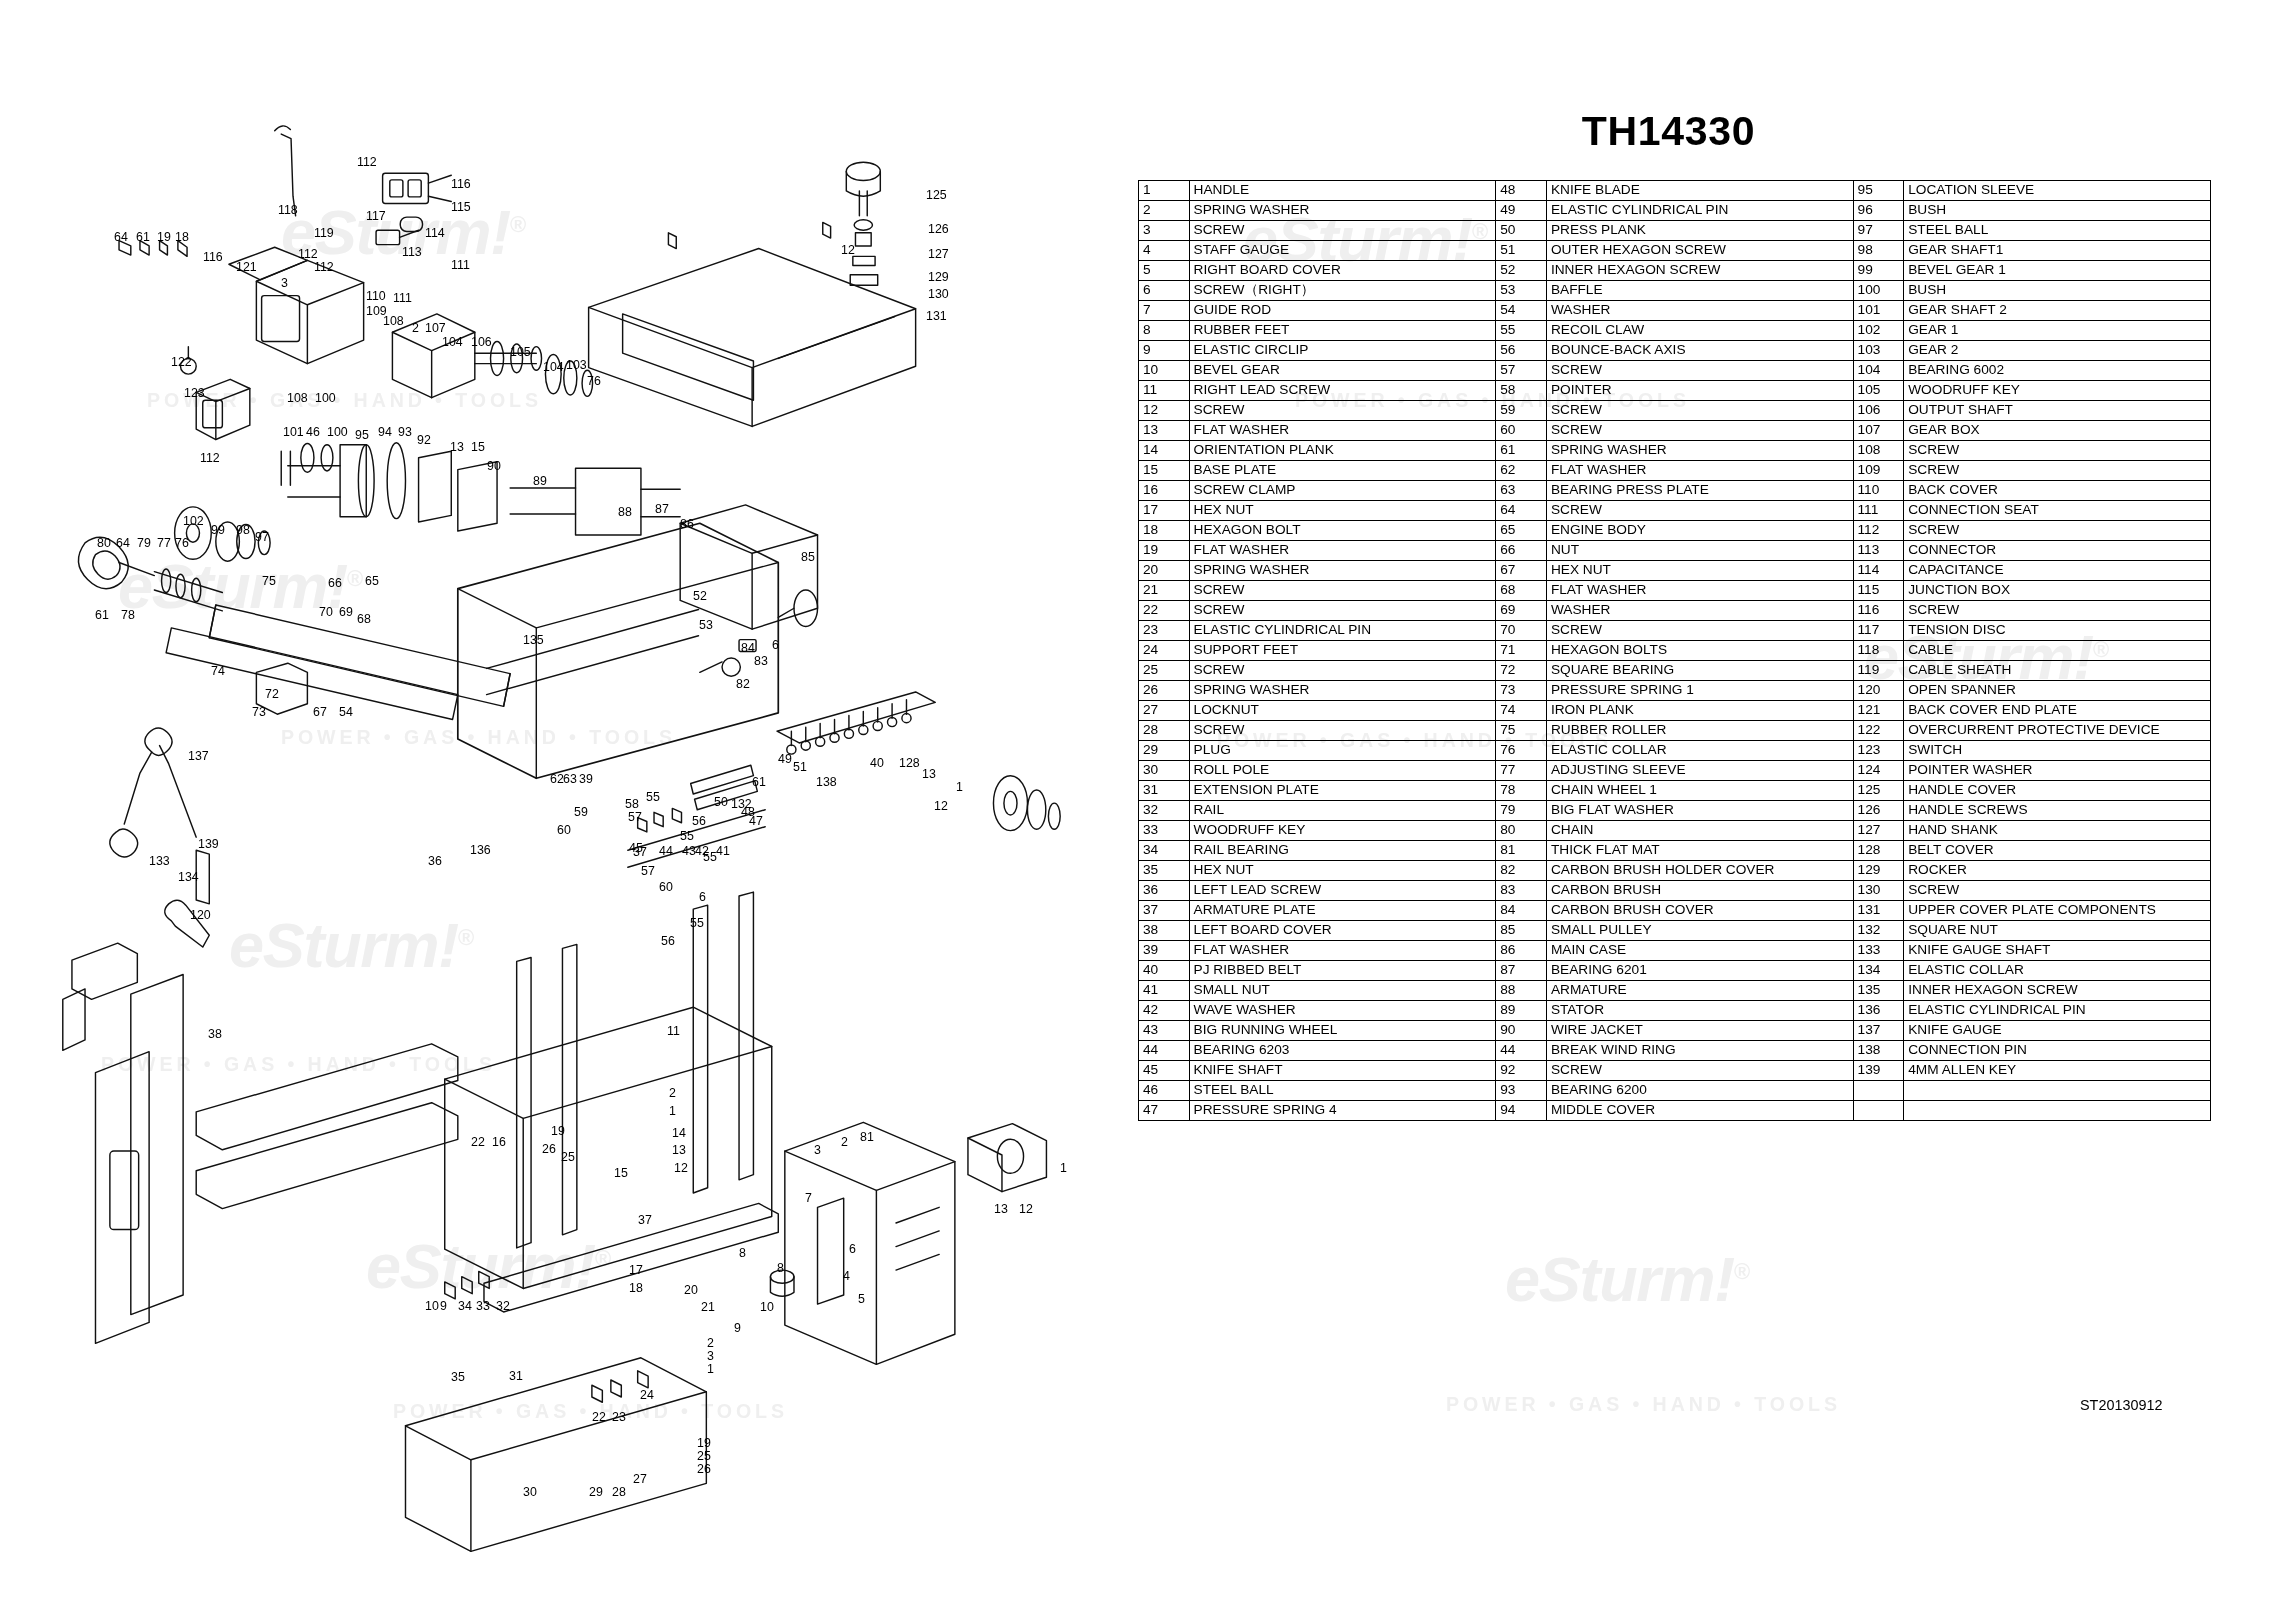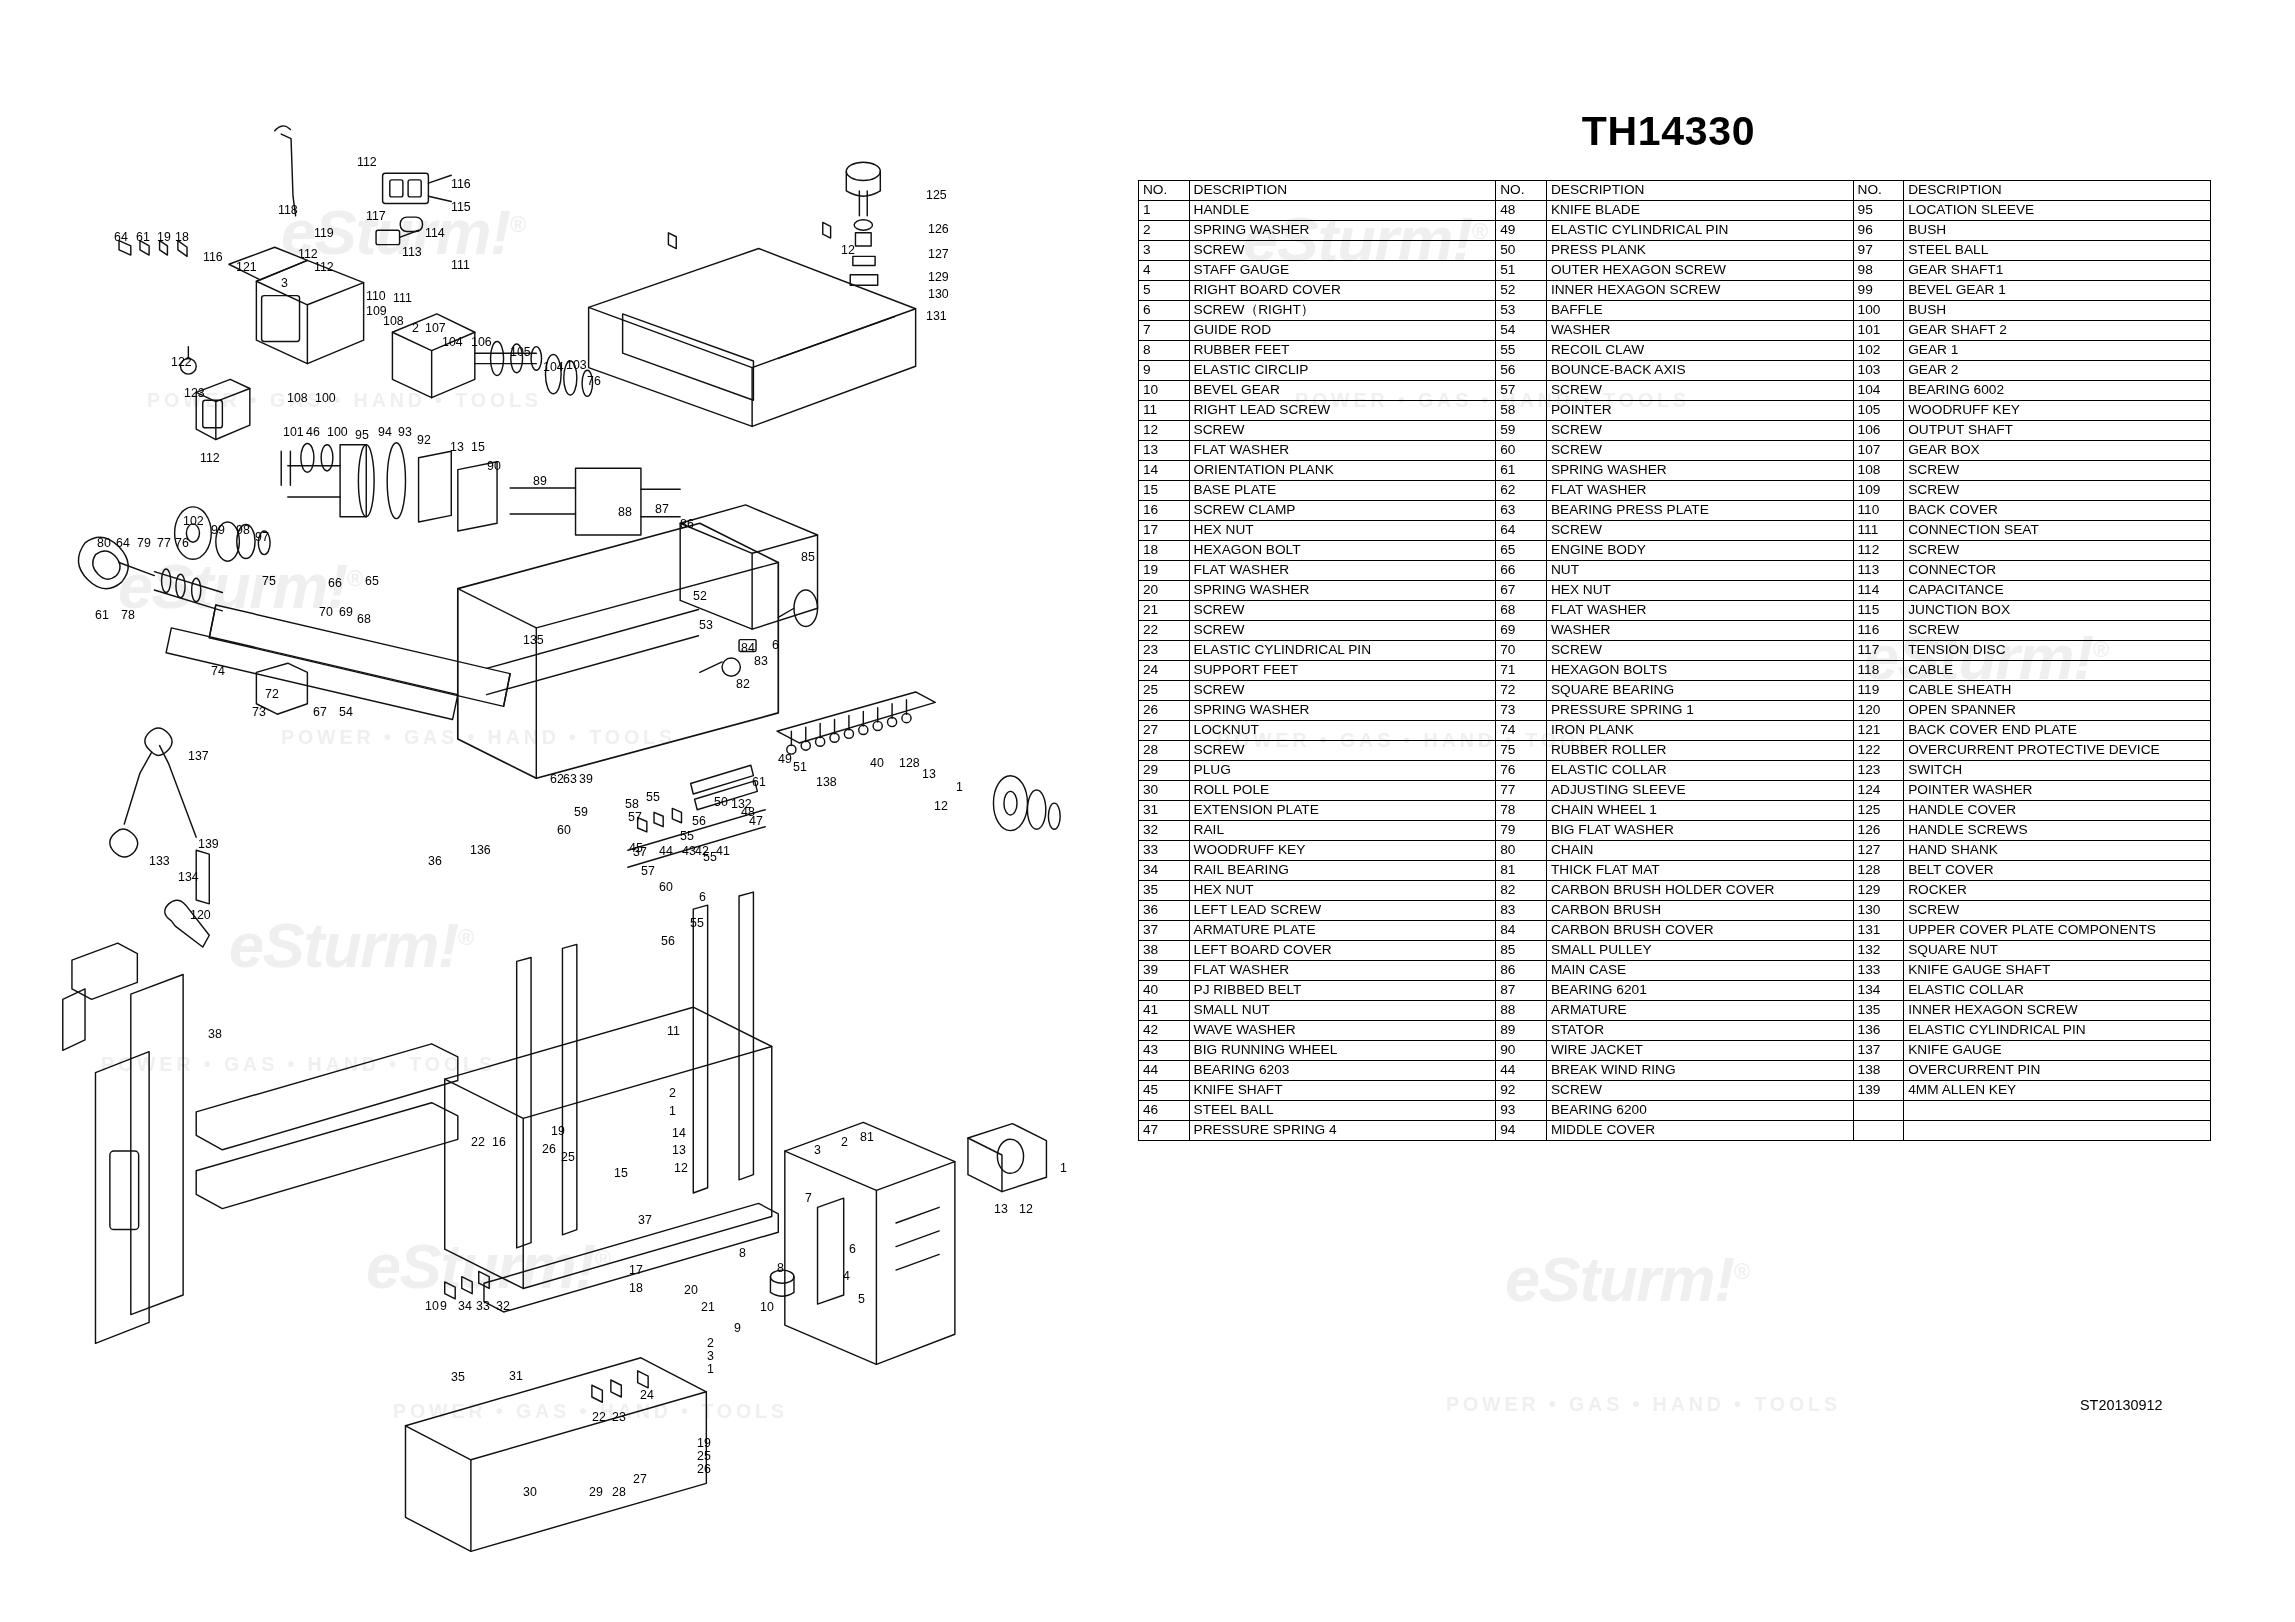--- a/index.html
+++ b/index.html
@@ -469,28 +469,20 @@
       <div class="lbl" style="left: 731px; top: 797px;">132</div>
       <div class="lbl" style="left: 641px; top: 864px;">57</div>
       <div class="lbl" style="left: 659px; top: 880px;">60</div>
       <div class="lbl" style="left: 699px; top: 890px;">6</div>
       <div class="lbl" style="left: 703px; top: 850px;">55</div>
       <div class="lbl" style="left: 739px; top: 1246px;">8</div>
     </div>
 
   <table id="parts-table">
     <tbody id="parts-tbody">
-        <tr class="head">
-          <td class="num">NO.</td>
-          <td class="desc">DESCRIPTION</td>
-          <td class="num">NO.</td>
-          <td class="desc">DESCRIPTION</td>
-          <td class="num">NO.</td>
-          <td class="desc">DESCRIPTION</td>
-        </tr>
         <tr>
           <td class="num">1</td>
           <td class="desc">HANDLE</td>
           <td class="num">48</td>
           <td class="desc">KNIFE BLADE</td>
           <td class="num">95</td>
           <td class="desc">LOCATION SLEEVE</td>
         </tr>
         <tr>
           <td class="num">2</td>
@@ -827,21 +819,21 @@
           <td class="desc">WIRE JACKET</td>
           <td class="num">137</td>
           <td class="desc">KNIFE GAUGE</td>
         </tr>
         <tr>
           <td class="num">44</td>
           <td class="desc">BEARING 6203</td>
           <td class="num">44</td>
           <td class="desc">BREAK WIND RING</td>
           <td class="num">138</td>
-          <td class="desc">OVERCURRENT PIN</td>
+          <td class="desc">CONNECTION PIN</td>
         </tr>
         <tr>
           <td class="num">45</td>
           <td class="desc">KNIFE SHAFT</td>
           <td class="num">92</td>
           <td class="desc">SCREW</td>
           <td class="num">139</td>
           <td class="desc">4MM ALLEN KEY</td>
         </tr>
         <tr>

